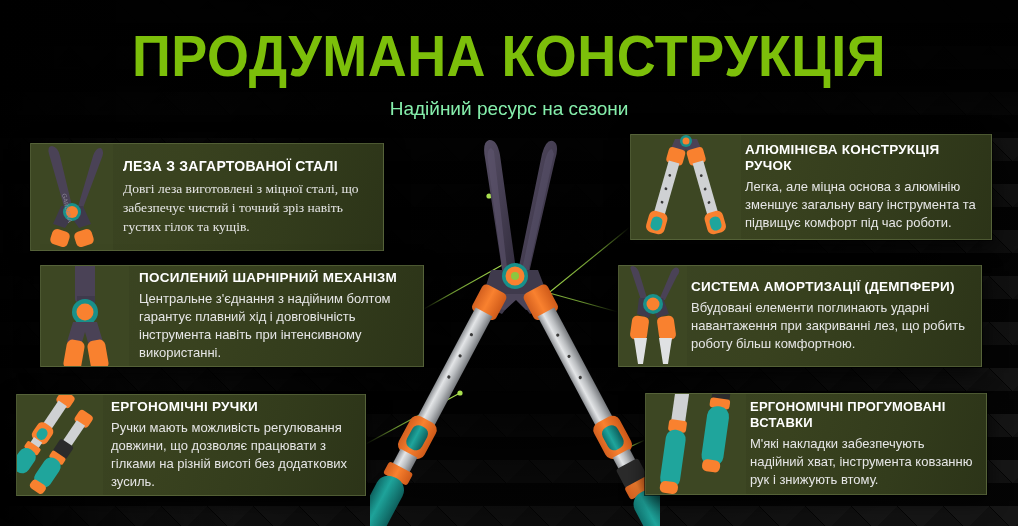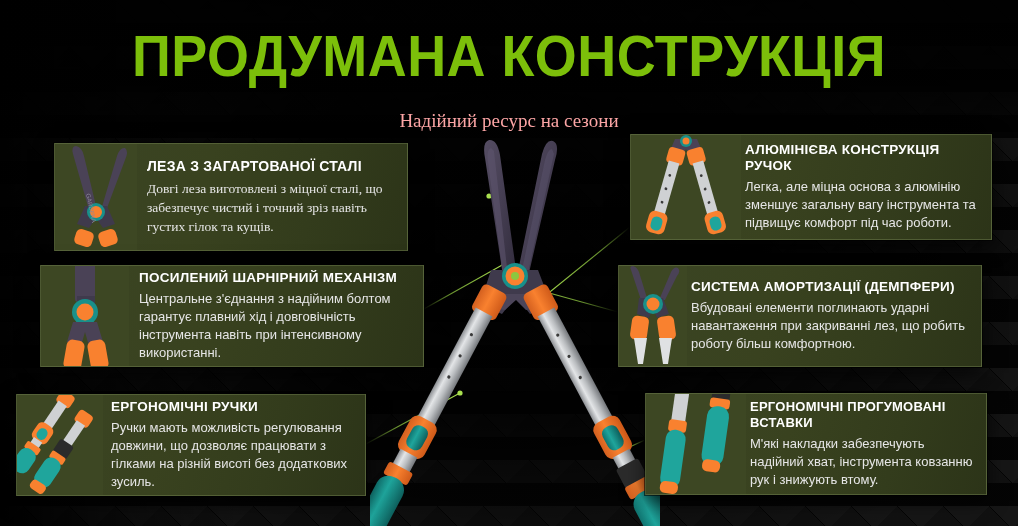--- a/index.html
+++ b/index.html
@@ -23,43 +23,43 @@
   .bg-top-fade{position:absolute;left:0;top:0;width:100%;height:132px;
     background:linear-gradient(to bottom,rgba(0,0,0,.97) 0%,rgba(0,0,0,.88) 60%,rgba(0,0,0,.55) 100%);}
   .bg-left-fade{position:absolute;left:0;top:0;width:240px;height:100%;
     background:linear-gradient(to right,rgba(0,0,0,.97),rgba(0,0,0,0));}
 
   
   .header{position:absolute;left:0;top:0;width:100%;text-align:center;z-index:14;}
   .title{margin:0;padding-top:26px;color:#7cbf0a;font-size:58px;line-height:60px;
     font-weight:700;letter-spacing:.5px;transform:scaleX(.93);transform-origin:50% 50%;
     font-family:"Liberation Sans Narrow","Liberation Sans",sans-serif;}
-  .subtitle{margin:16px;padding-top:8px;color:#fca5a5;font-size:19px;line-height:22px;font-weight:400;
-    font-family:Liberation Serif, serif;}
+  .subtitle{margin:4px;padding-top:8px;color:#86efac;font-size:19px;line-height:22px;font-weight:400;
+    font-family:Liberation Sans, sans-serif;}
 
   
   .links{position:absolute;inset:0;z-index:8;pointer-events:none;}
 
   
   .tool{position:absolute;z-index:9;pointer-events:none;}
 
   
   .card{position:absolute;z-index:12;display:flex;align-items:stretch;overflow:hidden;
     background:linear-gradient(105deg,#3b4524 0%,#39421f 42%,#333c1c 72%,#2c3418 100%);
     border:1px solid rgba(150,170,110,.30);
     box-shadow:0 0 0 1px rgba(0,0,0,.55),0 6px 18px rgba(0,0,0,.65);}
   .card .thumb{position:relative;flex:0 0 auto;overflow:hidden;}
   .card .thumb svg{display:block;}
   .card .body{flex:1 1 auto;display:flex;flex-direction:column;justify-content:center;}
   .card h3{margin:0 0 4px 0;color:#ffffff;font-weight:700;letter-spacing:.25px;
     font-family:"Liberation Sans Narrow","Liberation Sans",sans-serif;}
   .card p{margin:0;color:#e6e6e6;font-weight:400;}
 
   
-  #card-blades{left:30px;  top:143px; width:352px; height:106px;margin-left:24px;}
+  #card-blades{left:30px;  top:143px; width:352px; height:106px;}
   #card-blades .thumb{width:82px;}
   #card-blades .body{padding:4px 12px 4px 10px;}
   #card-blades h3{font-size:14px;line-height:17px;}
   #card-blades p{font-size:13.5px;line-height:19px;font-family:Liberation Serif, serif;}
 
   #card-hinge{left:40px;  top:265px; width:382px; height:100px;}
   #card-hinge .thumb{width:88px;}
   #card-hinge .body{padding:4px 10px 4px 10px;}
   #card-hinge h3{font-size:13.5px;line-height:16px;}
   #card-hinge p{font-size:13px;line-height:18px;}

